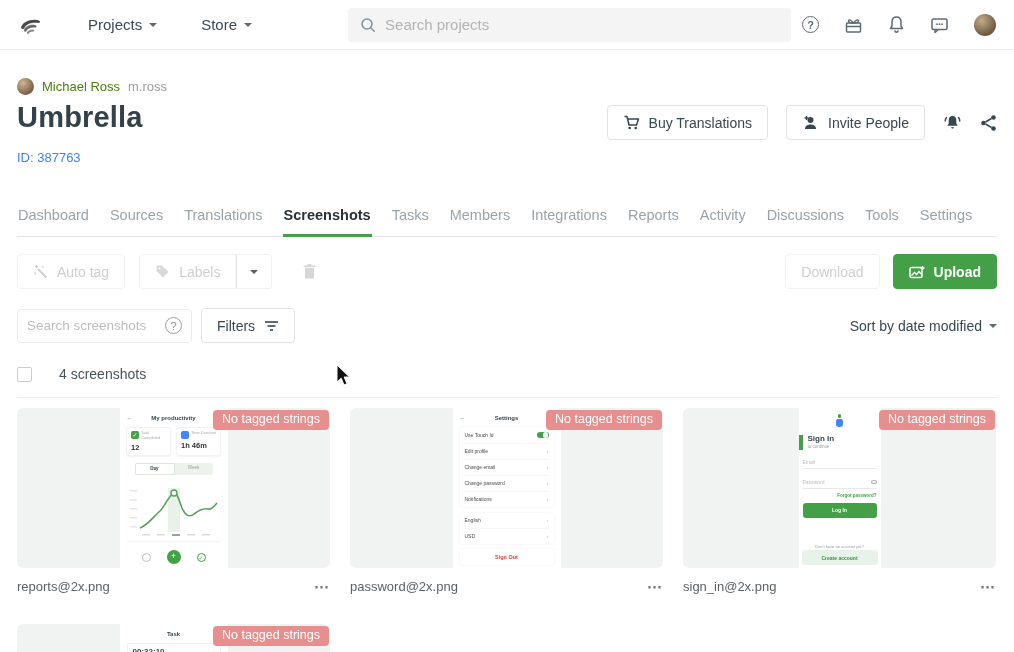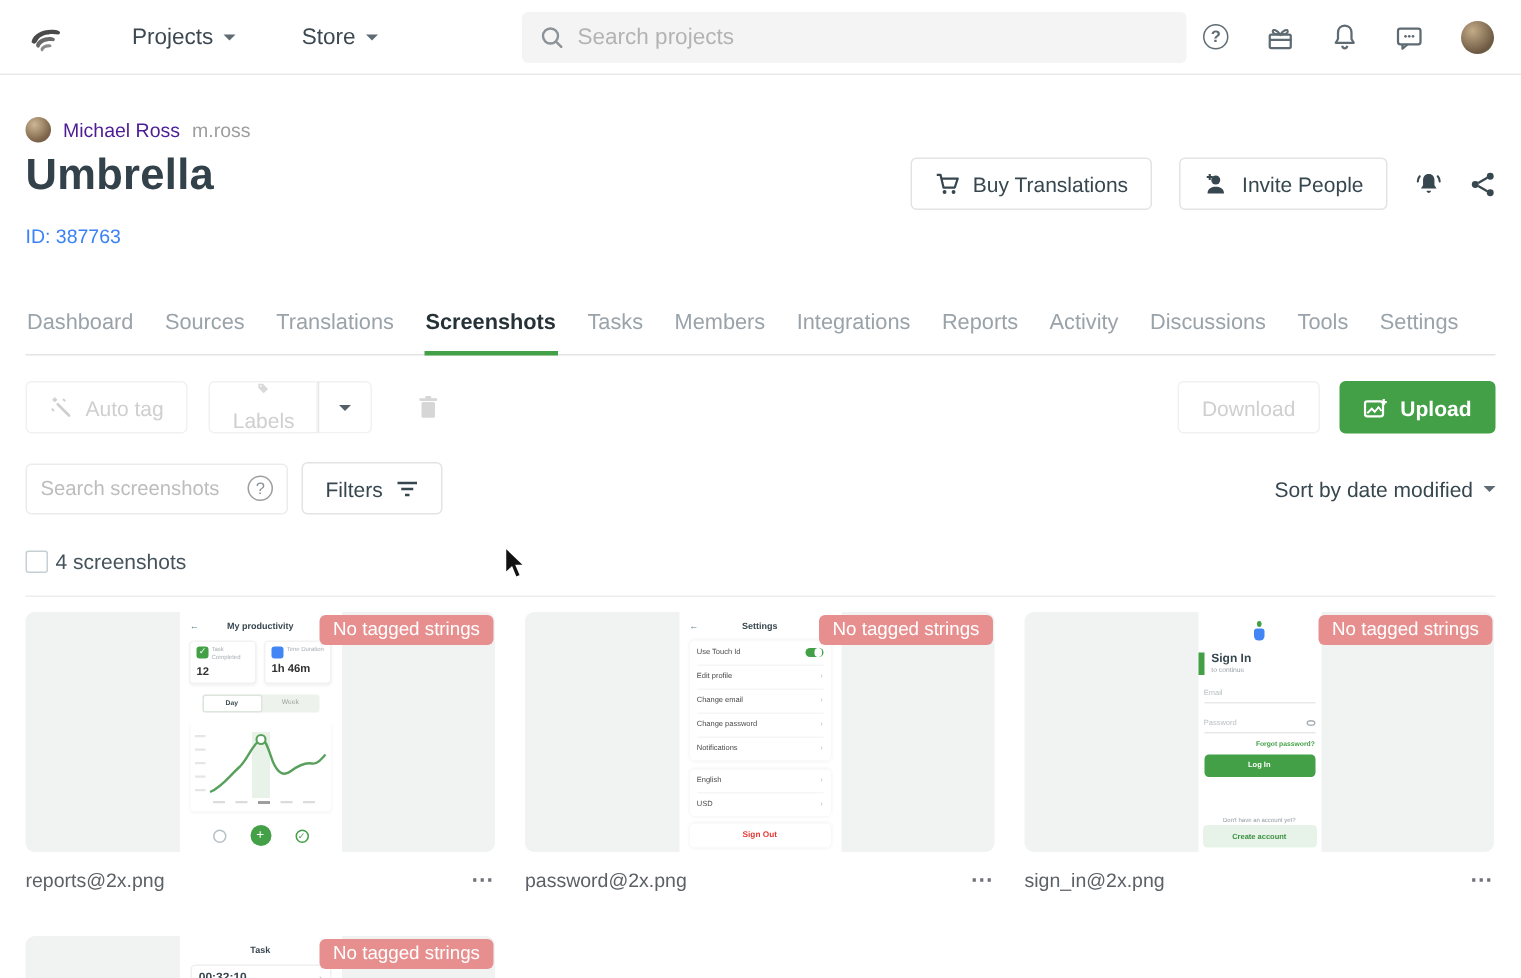--- a/index.html
+++ b/index.html
@@ -18,52 +18,52 @@
   .nav-search input { flex:1; border:none; background:transparent; outline:none; font-size:15px; color:#404040; font-family:inherit; }
   .nav-search input::placeholder { color:#b3b3b3; }
   .nav-icons { margin-left:auto; display:flex; align-items:center; gap:25px; }
   .nav-ico { display:flex; align-items:center; justify-content:center; cursor:pointer; background:none; border:none; }
   .help-circle { width:17px; height:17px; border:1.4px solid #5f6b73; border-radius:50%; font-size:11px; color:#5f6b73; display:flex; align-items:center; justify-content:center; font-weight:700; }
   .avatar-sm { width:22px; height:22px; border-radius:50%; background:radial-gradient(circle at 35% 30%, #c3ab87, #6d5a43 70%); border:none; cursor:pointer; }
   
   .main { padding:0 17px; }
   .owner-row { margin-top:28px; display:flex; align-items:center; gap:8px; font-size:13px; }
   .owner-avatar { width:17px; height:17px; border-radius:50%; background:radial-gradient(circle at 35% 30%, #cdb694, #7a6147 70%); }
-  .owner-name { color:#4c1d95; }
+  .owner-name { color:#4d7c0f; }
   .owner-user { color:#9e9e9e; }
   .title-row { display:flex; align-items:flex-start; margin-top:6px; }
   h1 { font-size:29px; color:#33424a; font-weight:700; letter-spacing:.2px; }
   .head-actions { margin-left:auto; display:flex; align-items:center; gap:18px; margin-top:4px; }
   .btn { display:inline-flex; align-items:center; gap:9px; height:35px; padding:0 15px; border:1px solid #e3e3e3; border-radius:4px; background:#fff; font-size:14px; color:#37474f; cursor:pointer; font-family:inherit; }
   .icon-only { border:none; background:none; padding:0; cursor:pointer; display:flex; }
   .project-id { color:#3b82f6; font-size:13px; margin-top:10px; }
   
   .tabs { display:flex; gap:19px; margin-top:34px; border-bottom:1px solid #e4e4e4; }
   .tab { font-size:14.5px; color:#9aa3a9; padding:8px 1px 11px; border-bottom:3px solid transparent; margin-bottom:-1px; cursor:pointer; white-space:nowrap; }
   .tab.active { color:#263238; font-weight:700; border-bottom-color:#43a047; }
   
   .toolbar { margin-top:17px; display:flex; align-items:center; }
   .btn.disabled { color:#cfcfcf; border-color:#f1f1f1; cursor:default; }
   .btn-group { display:flex; margin-left:14px; }
-  .btn-group .btn { border-radius:4px 0 0 4px;flex-direction:column; }
+  .btn-group .btn { border-radius:4px 0 0 4px; }
   .caret-btn { width:36px; border:1px solid #f1f1f1; border-left:1px solid #e7e7e7; border-radius:0 4px 4px 0; background:#fff; display:flex; align-items:center; justify-content:center; cursor:pointer; }
   .caret-btn .caret { border-top-color:#556066; }
   .trash-btn { margin-left:30px; }
   .toolbar-right { margin-left:auto; display:flex; align-items:center; gap:13px; }
   .btn.green { background:#43a047; border-color:#43a047; color:#fff; font-weight:700; }
   
   .filter-row { margin-top:19px; display:flex; align-items:center; }
   .search-box { width:175px; height:34px; border:1px solid #ececec; border-radius:4px; display:flex; align-items:center; padding:0 9px; gap:6px; }
   .search-box input { flex:1; min-width:0; border:none; outline:none; font-size:13.5px; color:#424242; font-family:inherit; }
   .search-box input::placeholder { color:#bdbdbd; }
   .q-circle { width:17px; height:17px; border:1.3px solid #9e9e9e; border-radius:50%; font-size:11px; color:#8b9298; display:flex; align-items:center; justify-content:center; flex:0 0 auto; }
   .filters-btn { margin-left:9px; }
   .sort { margin-left:auto; display:flex; align-items:center; gap:7px; font-size:14px; color:#37474f; cursor:pointer; background:none; border:none; font-family:inherit; }
   
-  .count-row { margin-top:23px; padding-bottom:15px; border-bottom:1px solid #ededed; display:flex; align-items:center; gap:5px; font-size:14px; color:#45535b; }
+  .count-row { margin-top:23px; padding-bottom:15px; border-bottom:1px solid #ededed; display:flex; align-items:center; gap:27px; font-size:14px; color:#45535b; }
   .checkbox { width:15px; height:15px; border:1px solid #c6cfd4; border-radius:2px; background:#fff; cursor:pointer; }
   
   .grid { margin-top:10px; display:flex; flex-wrap:wrap; column-gap:20px; row-gap:30px; }
   .card { width:313px; }
   .thumb { height:160px; background:#f1f2f2; border-radius:6px; position:relative; overflow:hidden; cursor:pointer; }
   .badge { position:absolute; top:2px; right:1px; background:#e78f8f; color:#fff; font-size:12.5px; padding:2px 9px 4px; border-radius:4px; }
   .name-row { margin-top:11px; display:flex; align-items:center; justify-content:space-between; }
   .fname { font-size:13px; color:#5c6166; }
   .more { background:none; border:none; color:#6f7479; font-size:15px; font-weight:700; letter-spacing:1px; cursor:pointer; line-height:10px; }
   

